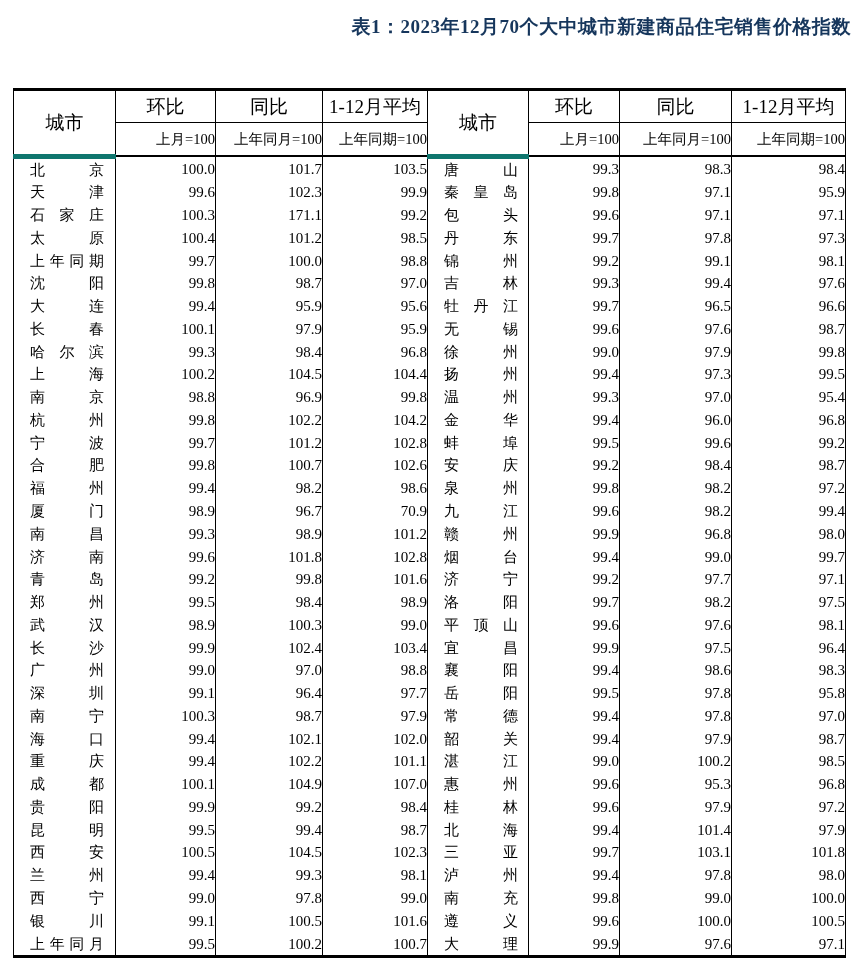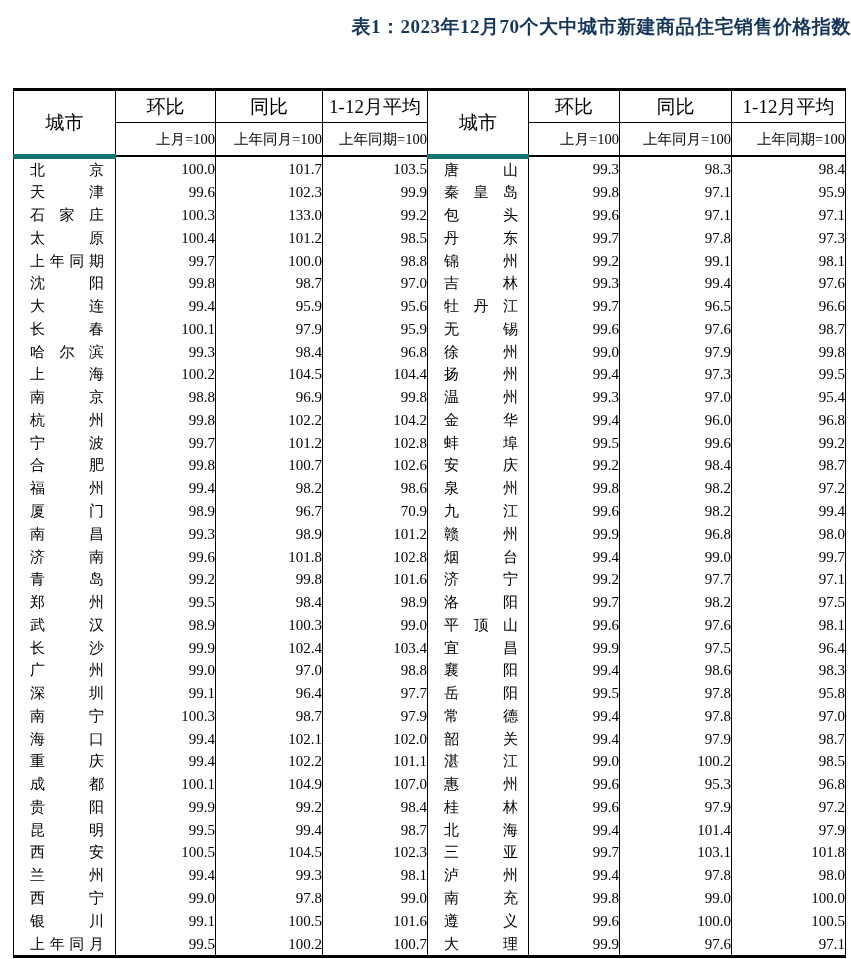--- a/index.html
+++ b/index.html
@@ -134,21 +134,21 @@
         <td class="num-cell">102.3</td>
         <td class="num-cell">99.9</td>
         <td class="city-cell"><span class="city">秦皇岛</span></td>
         <td class="num-cell">99.8</td>
         <td class="num-cell">97.1</td>
         <td class="num-cell">95.9</td>
       </tr>
       <tr>
         <td class="city-cell"><span class="city">石家庄</span></td>
         <td class="num-cell">100.3</td>
-        <td class="num-cell">133.0</td>
+        <td class="num-cell">171.1</td>
         <td class="num-cell">99.2</td>
         <td class="city-cell"><span class="city">包头</span></td>
         <td class="num-cell">99.6</td>
         <td class="num-cell">97.1</td>
         <td class="num-cell">97.1</td>
       </tr>
       <tr>
         <td class="city-cell"><span class="city">太原</span></td>
         <td class="num-cell">100.4</td>
         <td class="num-cell">101.2</td>

